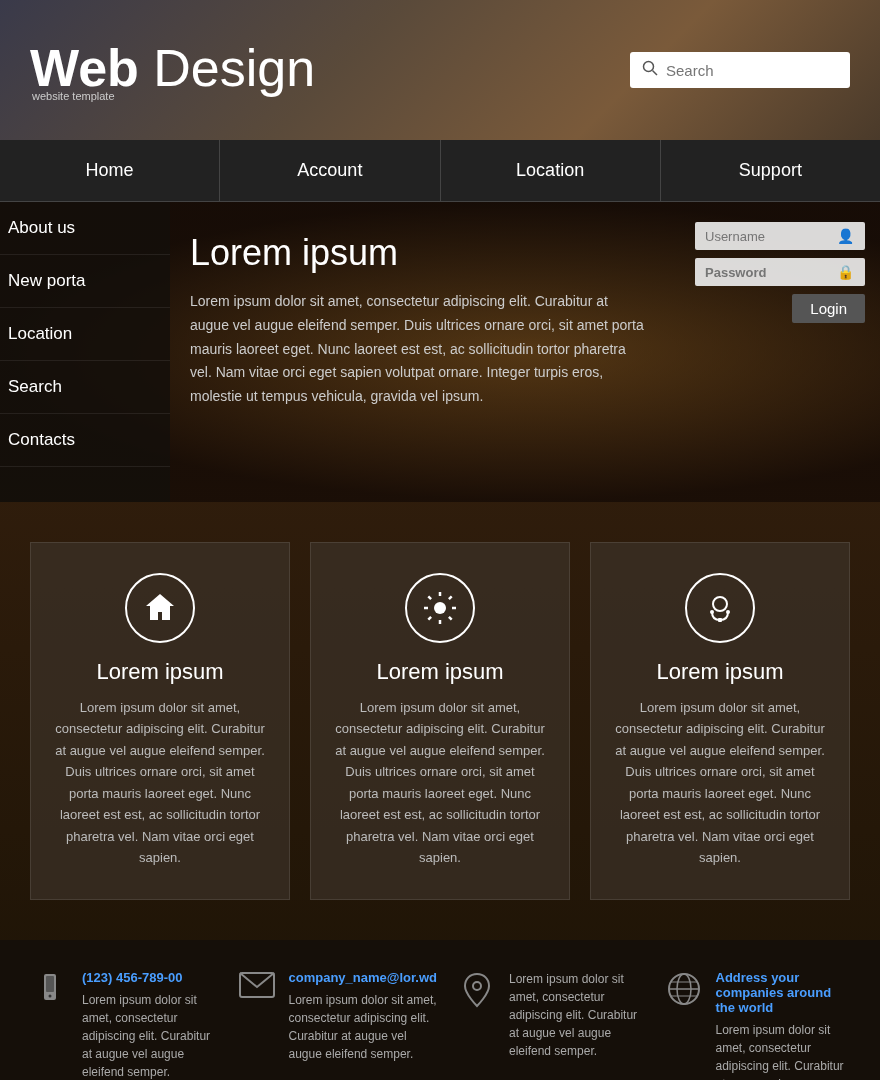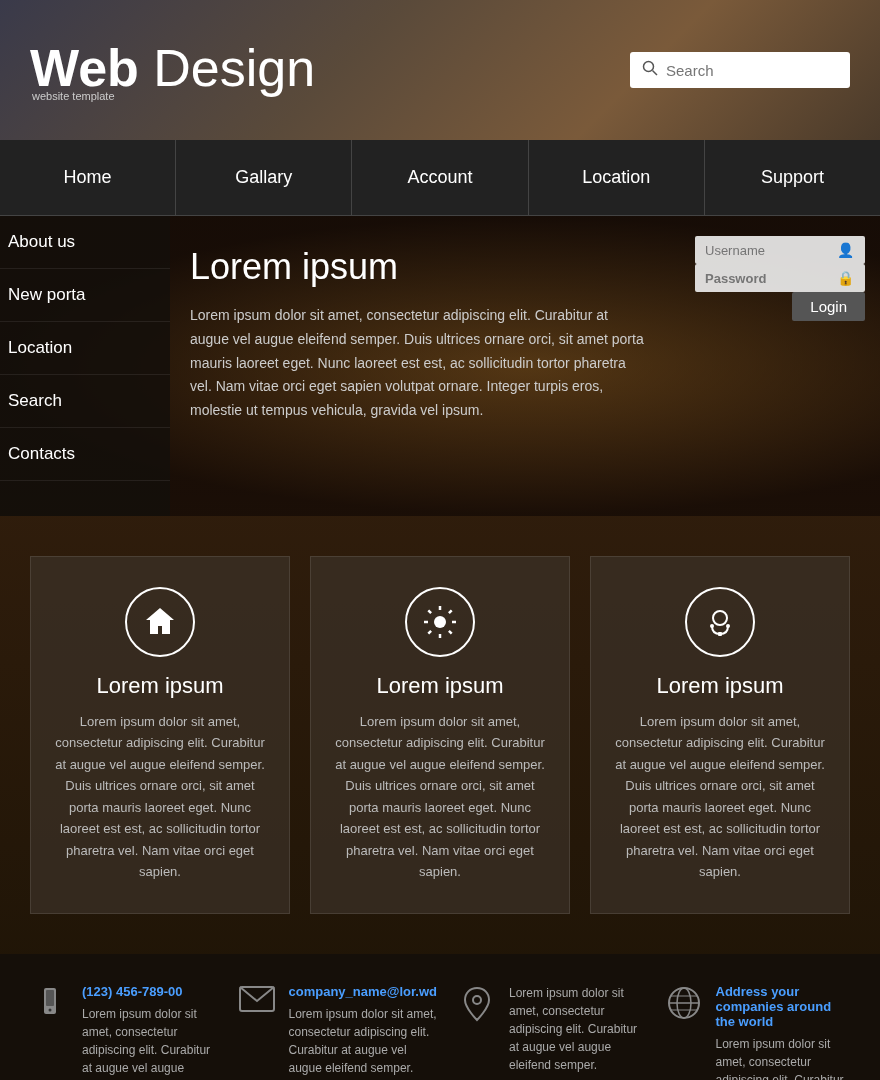--- a/index.html
+++ b/index.html
@@ -33,21 +33,21 @@
     .nav {
       background: #222;
       display: flex;
       border-bottom: 1px solid #444;
     }
     .nav-item {
       flex: 1;
       text-align: center;
       color: white;
       font-size: 18px;
-      padding: 27px 10px;
+      padding: 20px 10px;
       border-right: 1px solid #444;
       cursor: pointer;
     }
     .nav-item:last-child { border-right: none; }
 
     
     .content-area {
       display: flex;
       background: linear-gradient(180deg, rgba(30,20,10,0.7) 0%, rgba(60,35,10,0.5) 100%);
       min-height: 300px;
@@ -88,20 +88,21 @@
     .login-panel {
       width: 200px;
       min-width: 200px;
       padding: 20px 15px;
       z-index: 1;
     }
     .login-field {
       display: flex;
       align-items: center;
       background: rgba(240,240,240,0.9);
+      margin-bottom: 8px;
       border-radius: 2px;
       padding: 6px 10px;
     }
     .login-field input {
       border: none; outline: none; background: transparent;
       font-size: 13px; color: #555; width: 100%;
     }
     .login-icon { color: #666; font-size: 14px; margin-left: 4px; }
     .login-btn {
       background: #555;
@@ -180,21 +181,20 @@
         <circle cx="6.5" cy="6.5" r="5" stroke="#555" stroke-width="1.5" fill="none"></circle>
         <line x1="10.5" y1="10.5" x2="15" y2="15" stroke="#555" stroke-width="1.5"></line>
       </svg>
     </span>
     <input class="search-input" type="text" placeholder="Search" style="">
   </div>
 </div>
 
 <nav class="nav">
   <div class="nav-item">Home</div>
-  <div class="nav-item">Gallary</div>
   <div class="nav-item">Account</div>
   <div class="nav-item">Location</div>
   <div class="nav-item">Support</div>
 </nav>
 
 <div class="content-area">
 
   <aside class="sidebar">
     <div class="sidebar-item">About us</div>
     <div class="sidebar-item">New porta</div>

